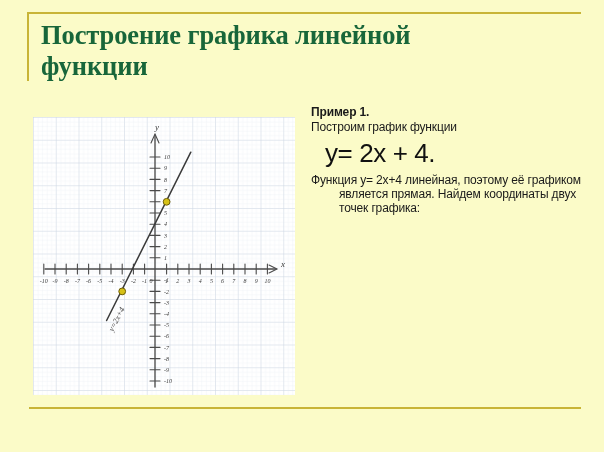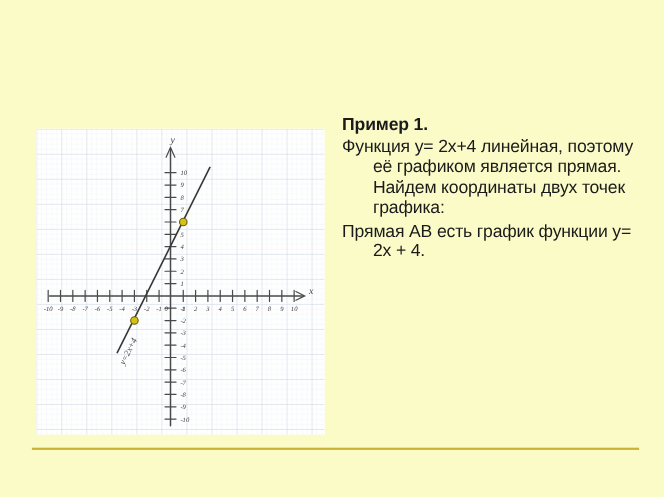--- a/index.html
+++ b/index.html
@@ -57,21 +57,21 @@
 
   
   #text-panel {
     position: absolute;
     left: 311px;
     top: 105px;
     width: 272px;
     color: #1a1a1a;
   }
   .tline {
-    font-size: 16px;
+    font-size: 12px;
     line-height: 1.17;
     margin: 0 0 1px 0;
     letter-spacing: -0.15px;
   }
   .tline.bold { font-weight: bold; }
   .tline.indent {
     padding-left: 28px;
     text-indent: -28px;
     margin-bottom: 2px;
   }
@@ -91,20 +91,24 @@
     width: 552px;
     height: 0;
     border-top: 2px solid #c8b437;
   }
 </style>
 </head>
 <body>
 
 <div id="slide">
 
+  <div id="title-block">
+    <h1 id="page-title">Построение графика линейной
+функции</h1>
+  </div>
 
   <div id="graph-panel">
     <svg id="graph-svg" width="262" height="278" viewBox="0 0 262 278" xmlns="http://www.w3.org/2000/svg">
       <defs>
 
         <pattern id="fineGrid" width="4.55" height="4.55" patternUnits="userSpaceOnUse">
           <path d="M 4.55 0 L 0 0 0 4.55" fill="none" stroke="#e4eaf1" stroke-width="0.5"></path>
         </pattern>
         <pattern id="coarseGrid" width="22.75" height="22.75" patternUnits="userSpaceOnUse">
           <rect width="22.75" height="22.75" fill="url(#fineGrid)"></rect>
@@ -224,19 +228,20 @@
       <circle cx="89.2" cy="174.4" r="3.4" fill="#d6c117" stroke="#6b5c08" stroke-width="1"></circle>
 
       <g transform="translate(80,215) rotate(-63)">
         <text x="0" y="0" font-family="'Liberation Serif', serif" font-size="8" font-style="italic" fill="#4a4a4a">y=2x+4</text>
       </g>
     </svg>
   </div>
 
   <div id="text-panel">
     <p class="tline bold">Пример 1.</p>
+    <p class="tline">Построим график функции</p>
+    <p id="formula-line">у= 2х + 4.</p>
     <p class="tline indent">Функция у= 2х+4 линейная, поэтому её графиком является прямая. Найдем координаты двух точек графика:</p>
-    <p class="tline indent">Прямая АВ есть график функции у= 2х + 4.</p>
   </div>
 
   <div id="bottom-rule"></div>
 
 </div>
 
 </body></html>

